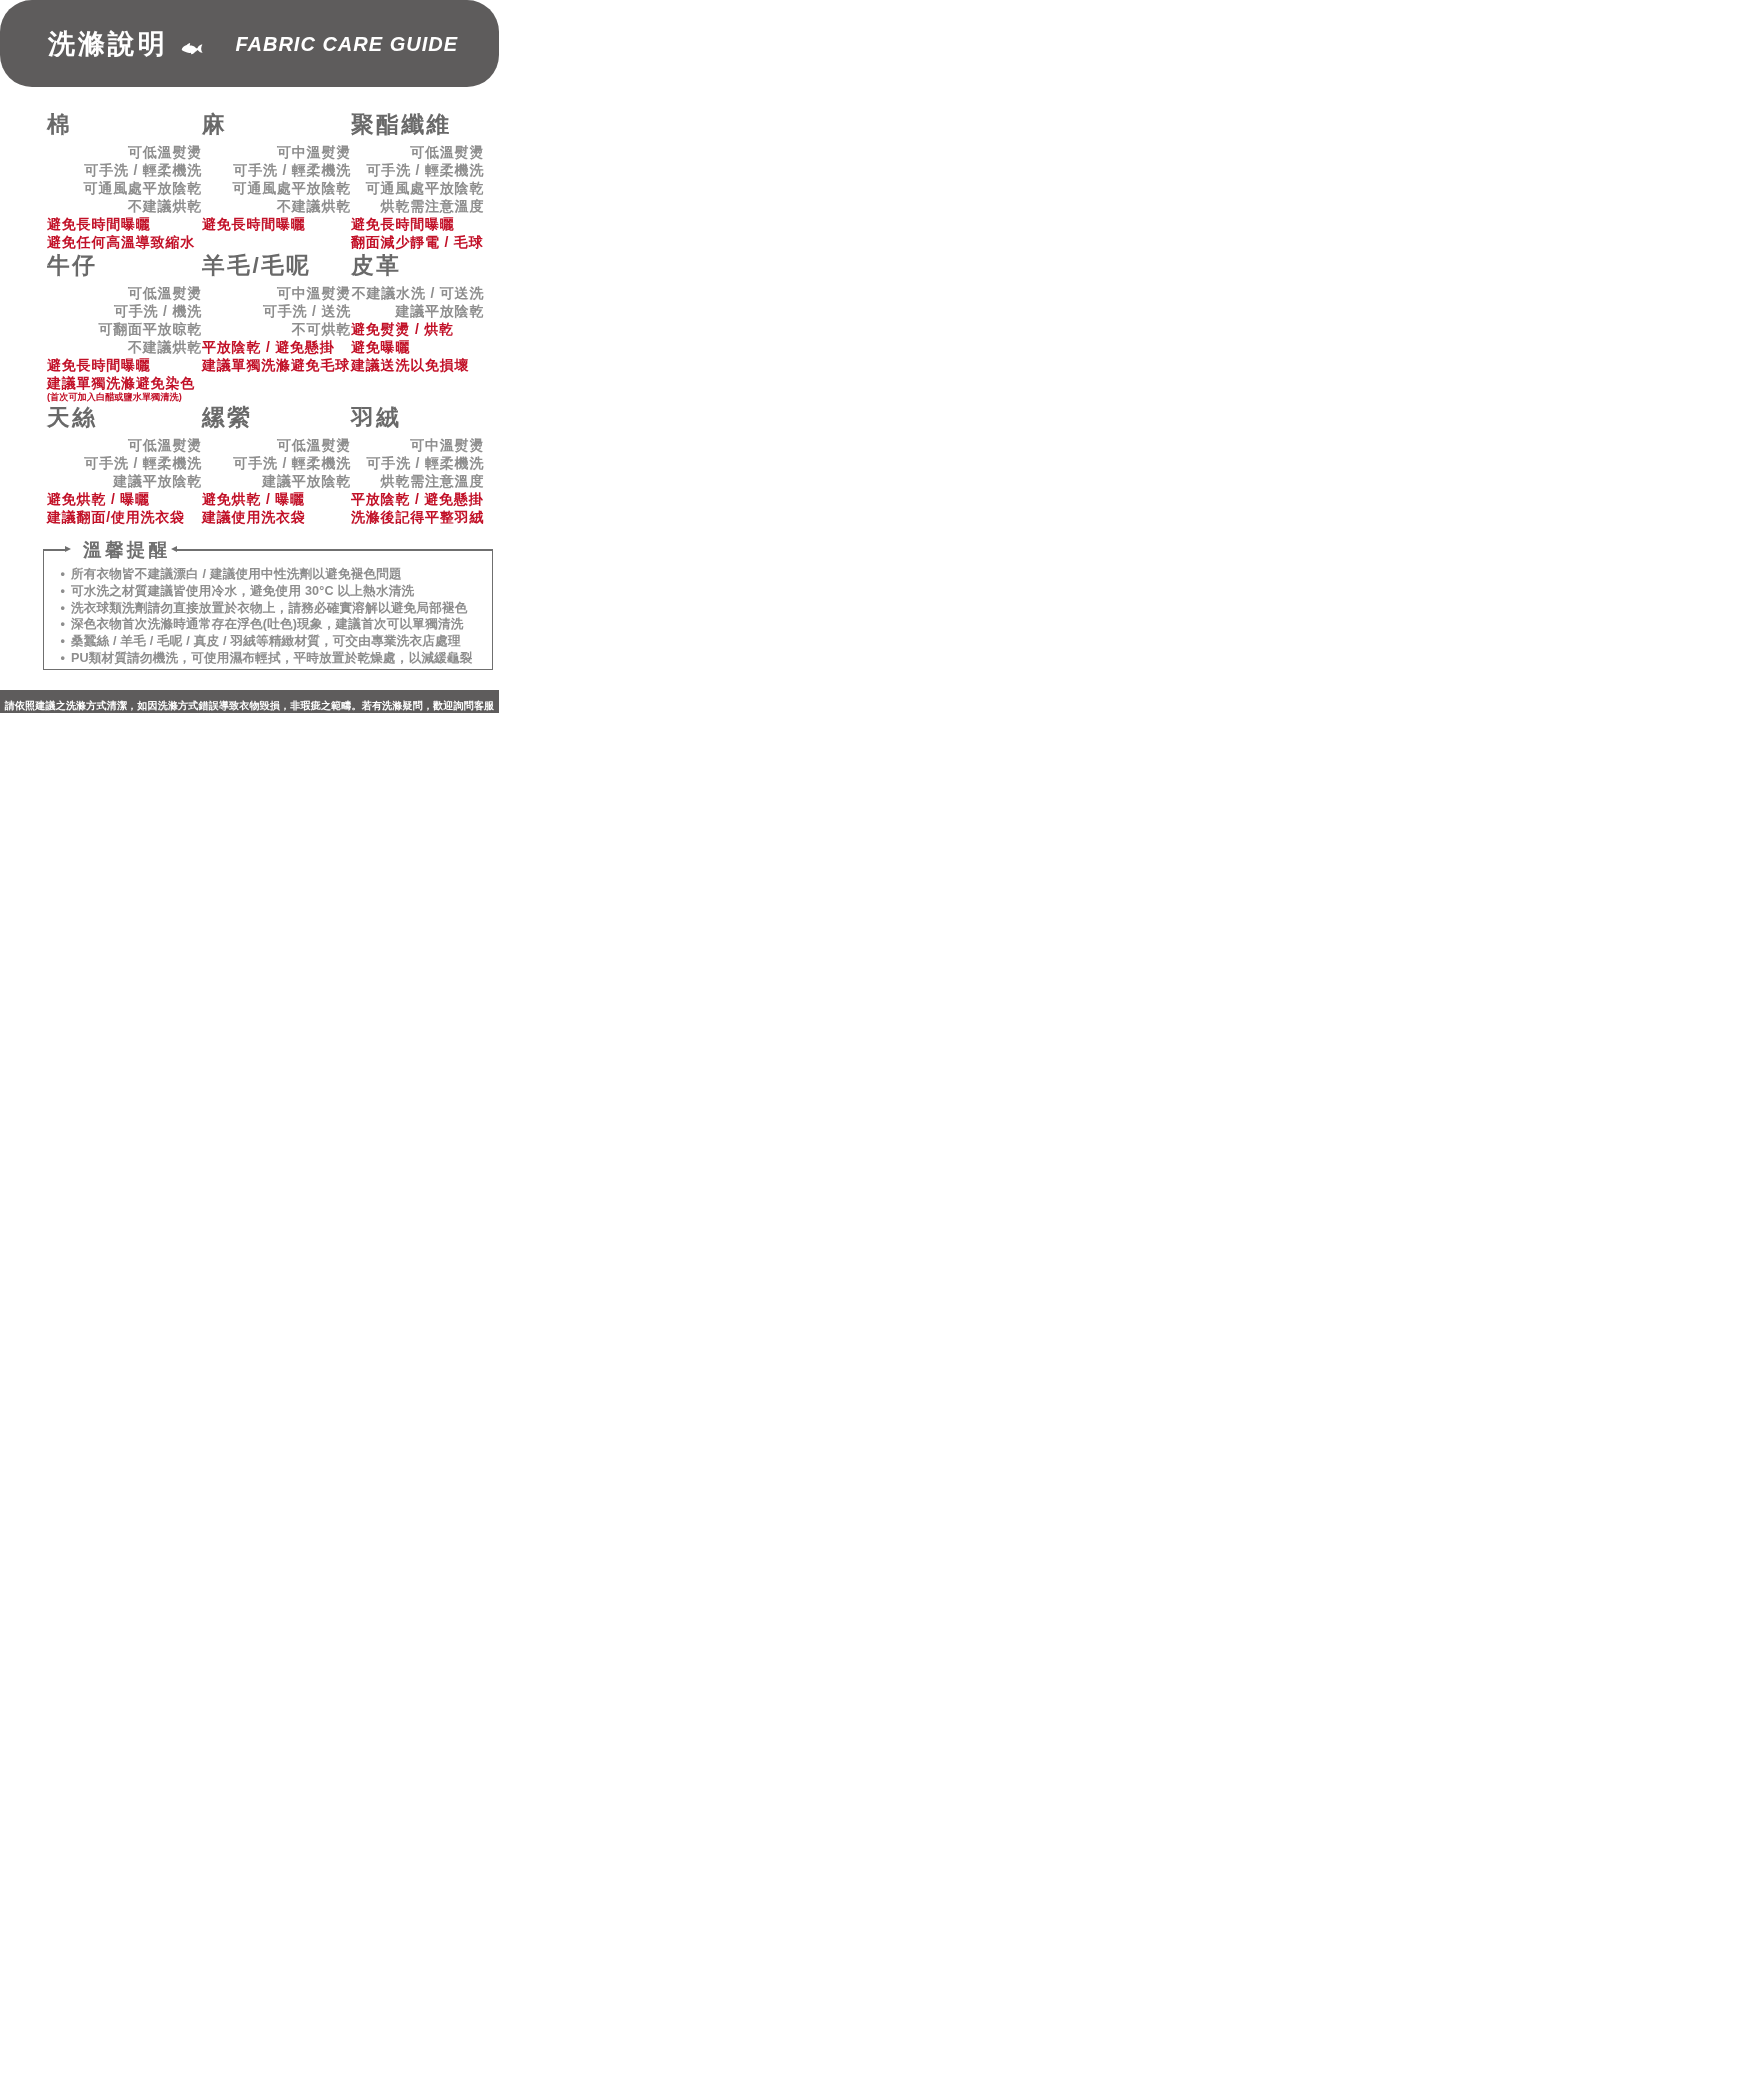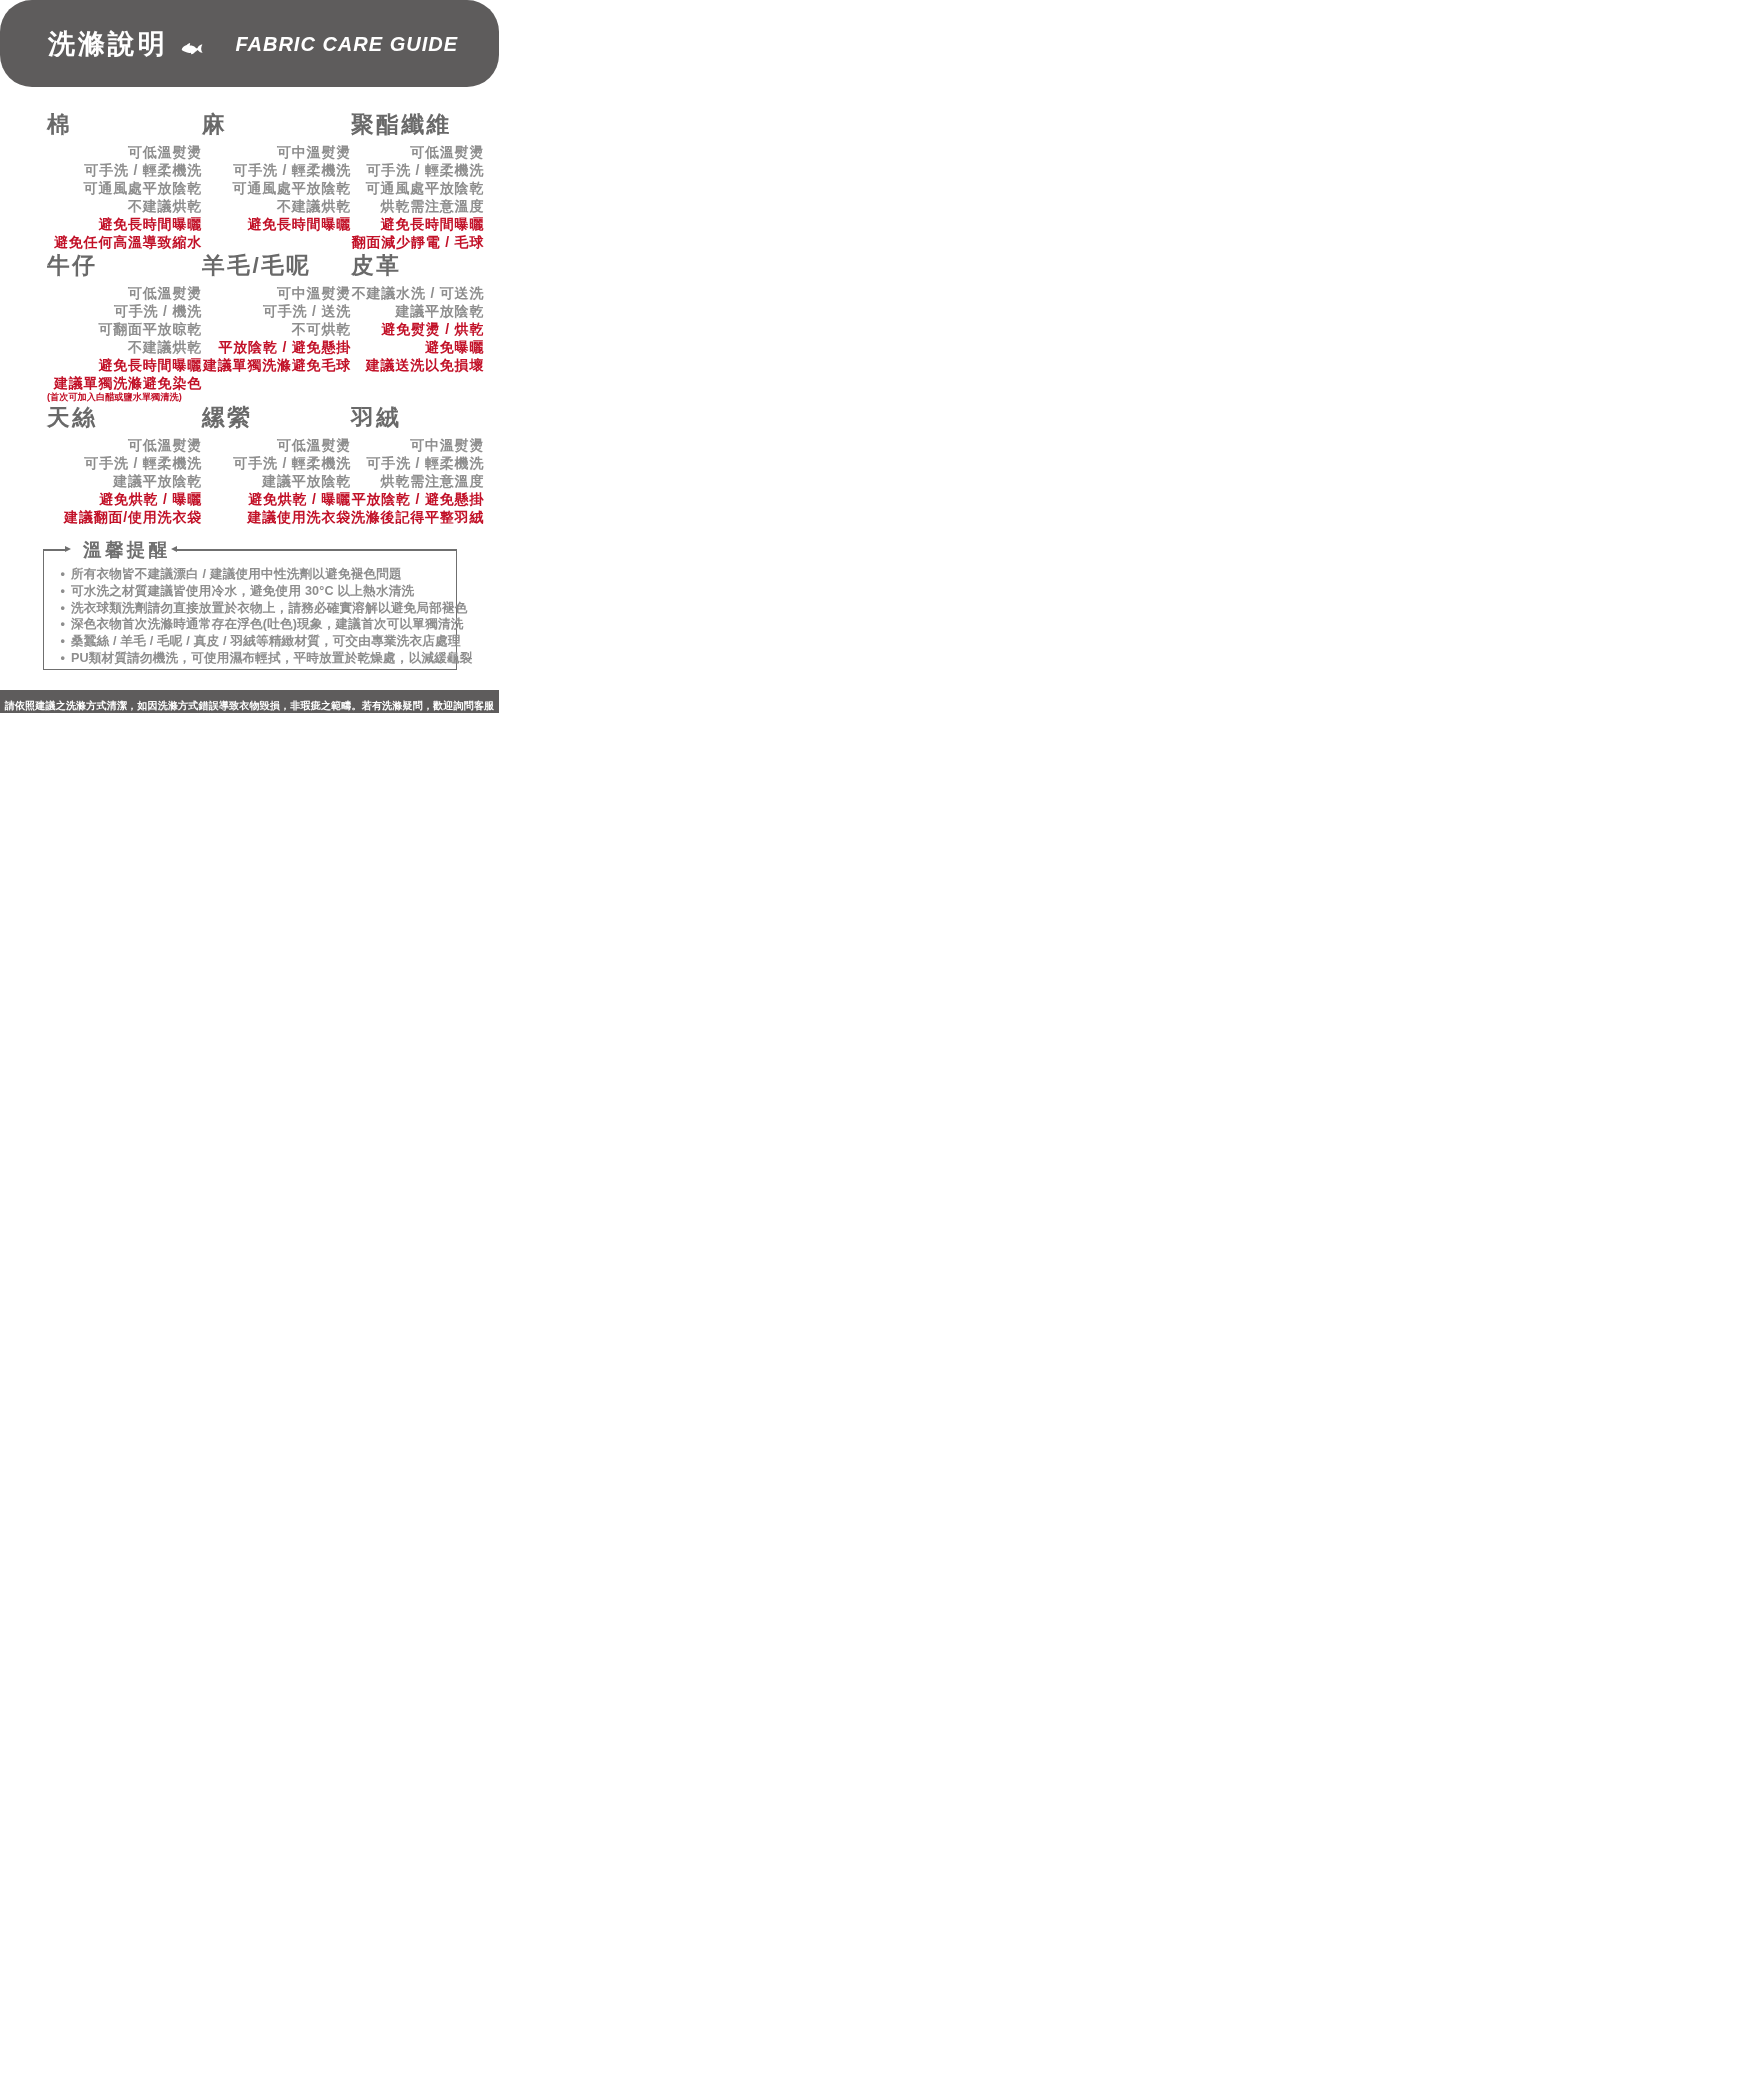--- a/index.html
+++ b/index.html
@@ -15,24 +15,24 @@
   .header-sub{position:absolute;right:41px;top:50%;transform:translateY(-50%);
     font-size:20px;letter-spacing:1px;color:#ffffff;white-space:nowrap;font-style:italic;}
   
   .grid{position:absolute;top:112px;left:47px;right:23.5px;
     display:grid;grid-template-columns:155px 149px 1fr;}
   .section{margin-bottom:2.5px;}
   .section-title{font-size:22.7px;line-height:25px;letter-spacing:2.5px;color:#696969;
     margin-bottom:5.9px;white-space:nowrap;}
   .item{font-size:14px;line-height:18px;letter-spacing:0.8px;white-space:nowrap;}
   .item.gray{color:#8e8e8e;text-align:right;}
-  .item.red{color:#c21128;text-align:right;}
+  .item.red{color:#c21128;}
   .note{font-size:9.2px;line-height:10px;letter-spacing:0;color:#c21128;white-space:nowrap;}
   
-  .reminder{position:absolute;left:43px;top:537px;width:414px;height:133px;}
+  .reminder{position:absolute;left:43px;top:537px;width:414px;height:133px;padding-left:36px;}
   .rem-box{position:absolute;left:0;right:0;top:12.6px;bottom:0;
     border:1.3px solid #6f6f6f;border-top:none;}
   .seg{position:absolute;top:11.7px;height:2.1px;background:#6f6f6f;}
   .seg-left{left:0;width:22px;}
   .seg-right{left:134px;right:0;}
   .arrow{position:absolute;top:9.2px;width:0;height:0;border-top:3.8px solid transparent;
     border-bottom:3.8px solid transparent;}
   .arrow-right{left:22px;border-left:6.3px solid #6f6f6f;}
   .arrow-left{left:128px;border-right:6.3px solid #6f6f6f;}
   .rem-title{position:absolute;left:35px;top:0;height:25px;line-height:25px;

